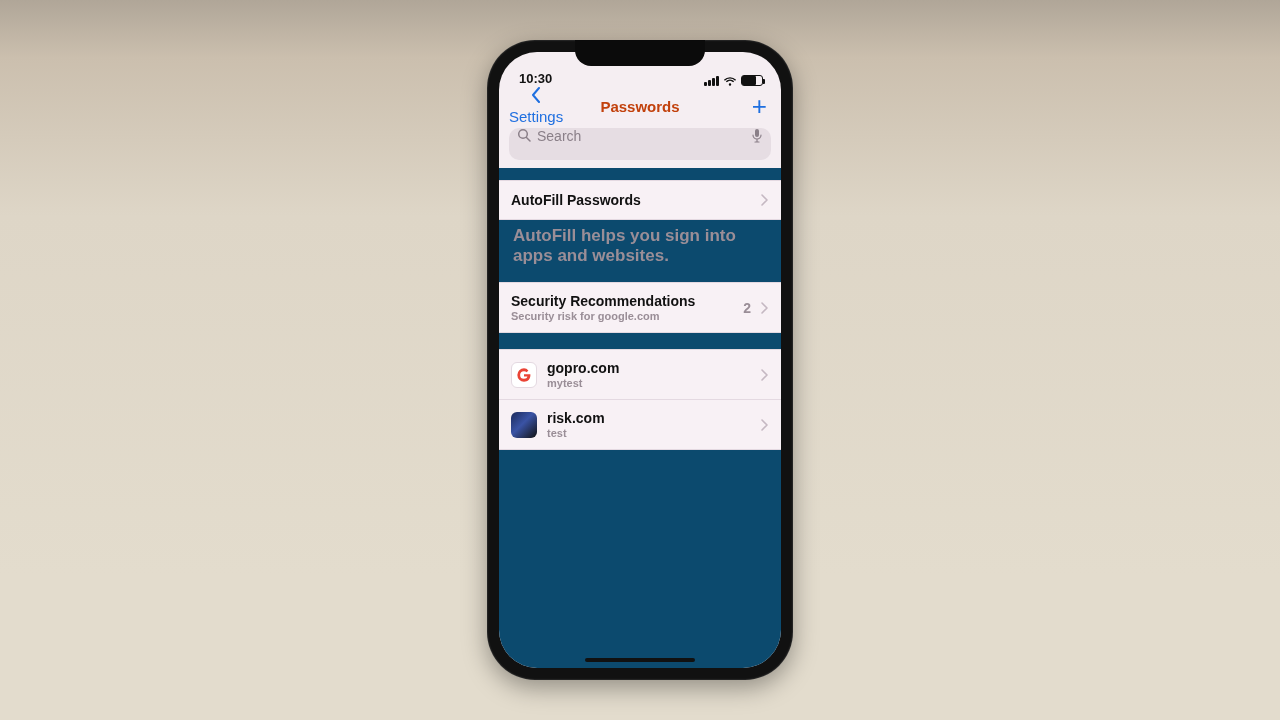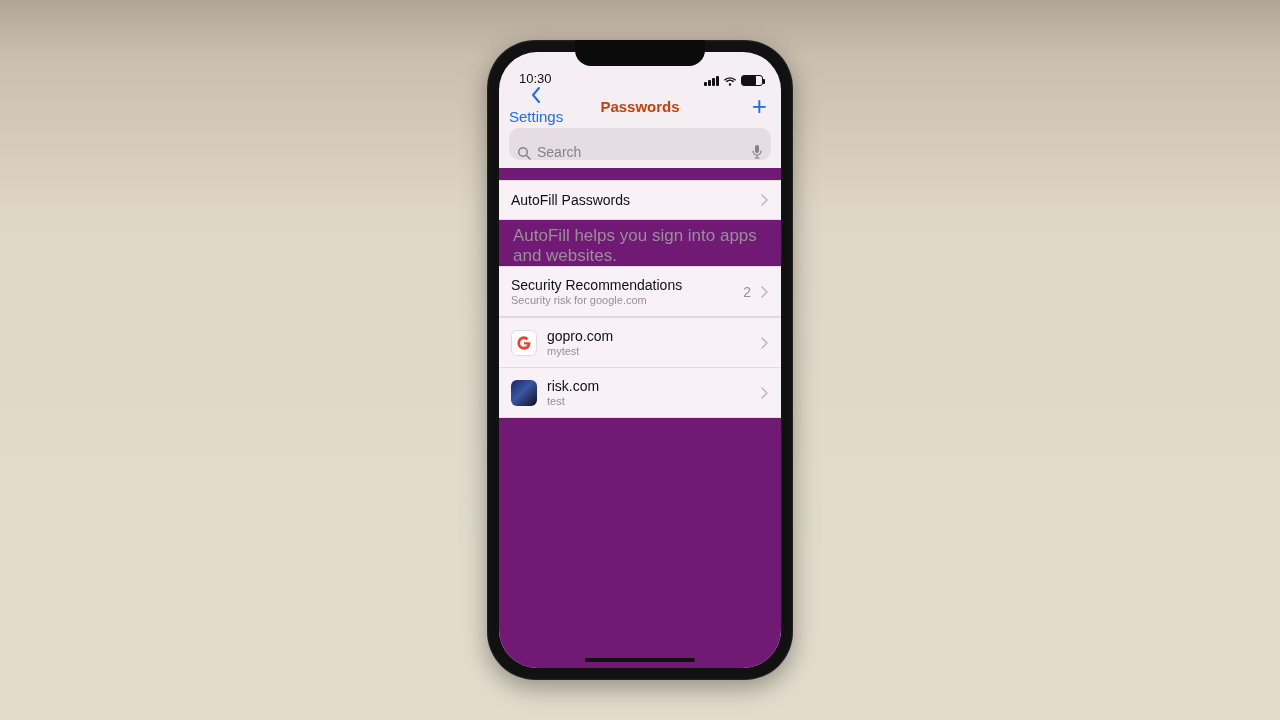--- a/index.html
+++ b/index.html
@@ -52,21 +52,21 @@
   }
 
   
   .status-bar {
     height: 36px;
     display: flex;
     align-items: flex-end;
     justify-content: space-between;
     padding: 0 18px 2px 20px;
     font-size: 13px;
-    font-weight: 400;
+    font-weight: 700;
     color: #111;
     z-index: 25;
   }
   .status-right { display: flex; align-items: center; gap: 4px; }
   .signal-bars { display: flex; align-items: flex-end; gap: 1px; }
   .signal-bars span { width: 3px; background: #111; border-radius: 1px; }
   .signal-bars span:nth-child(1){height:4px}
   .signal-bars span:nth-child(2){height:6px}
   .signal-bars span:nth-child(3){height:8px}
   .signal-bars span:nth-child(4){height:10px}
@@ -93,35 +93,35 @@
     pointer-events:none;
   }
   .nav-add { color:#1f6fe0; font-size:26px; line-height:1; padding:0 4px; font-weight:300; }
 
   
   .search-wrap { padding: 4px 10px 8px; }
   .search {
     background:#e6dde3;
     border-radius:10px;
     height:32px;
-    display:flex; align-items:flex-end;
+    display:flex; align-items:flex-start;
     padding:0 8px;
     gap:6px;
     color:#8a7f88;
   }
   .search input {
     flex:1; border:none; background:transparent; outline:none;
     font-size:14px; color:#333;
   }
   .search input::placeholder{color:#8a7f88;}
   .mic-icon, .mag-icon { display:flex; }
 
   
-  .content { flex:1; overflow:hidden; background:#701a75; }
-  .group { }
+  .content { flex:1; overflow:hidden; background:#0c4a6e;font-weight:bold; }
+  .group { margin-top:16px; }
   .group:first-child{ margin-top:12px; }
   .cell {
     background:#f8f1f5;
     border-top:1px solid #e4d9e1;
     border-bottom:1px solid #e4d9e1;
     padding:10px 12px;
     display:flex; align-items:center;
     gap:10px;
     position:relative;
     min-height:40px;

